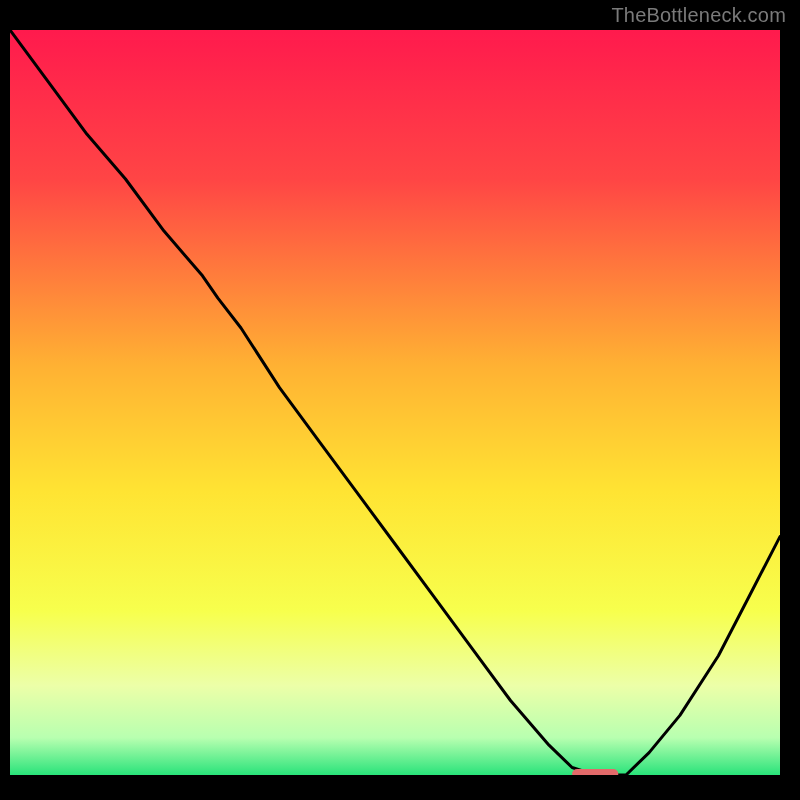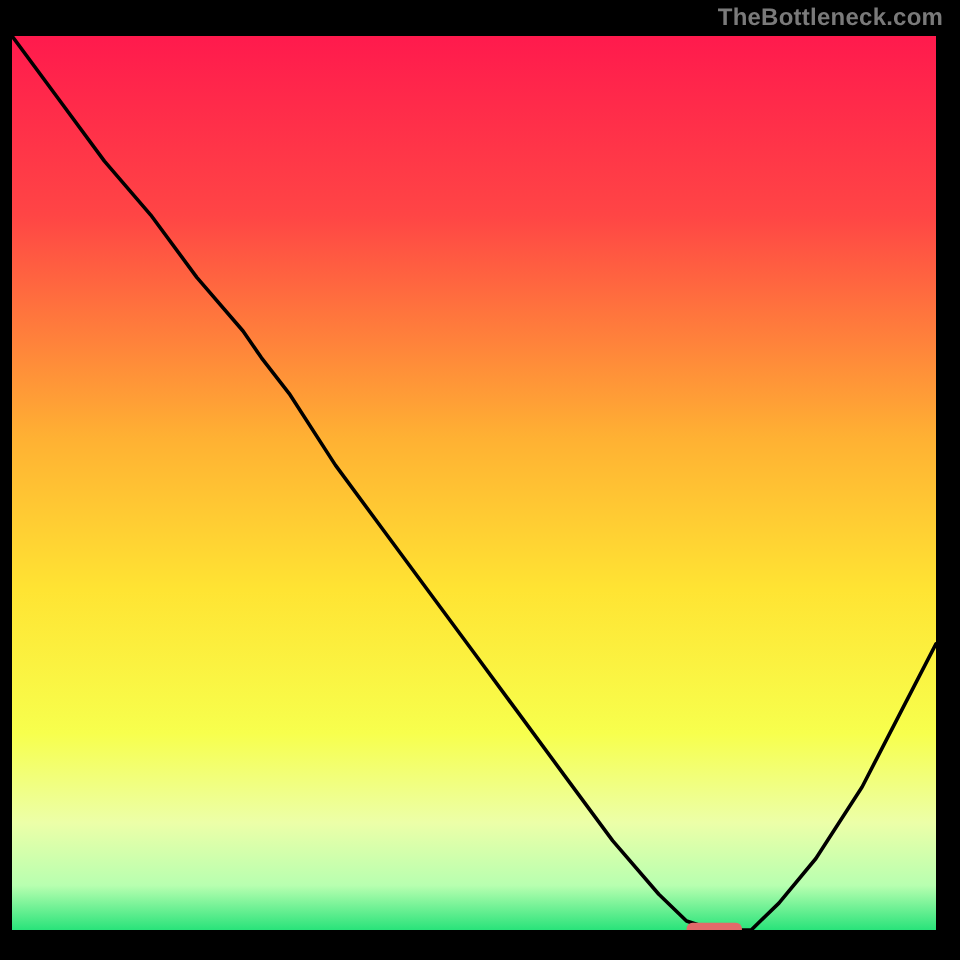--- a/index.html
+++ b/index.html
@@ -24,21 +24,21 @@
     top: 0;
     width: 770px;
     height: 745px;
   }
   .watermark {
     position: absolute;
     top: 4px;
     right: 14px;
     font-family: Arial, Helvetica, sans-serif;
     font-size: 20px;
-    font-weight: 700;
+    font-weight: 400;
     color: #7a7a7a;
     letter-spacing: 0.2px;
   }
 </style>
 </head>
 <body>
 
 <div class="watermark">TheBottleneck.com</div>
 
 <div class="frame">

